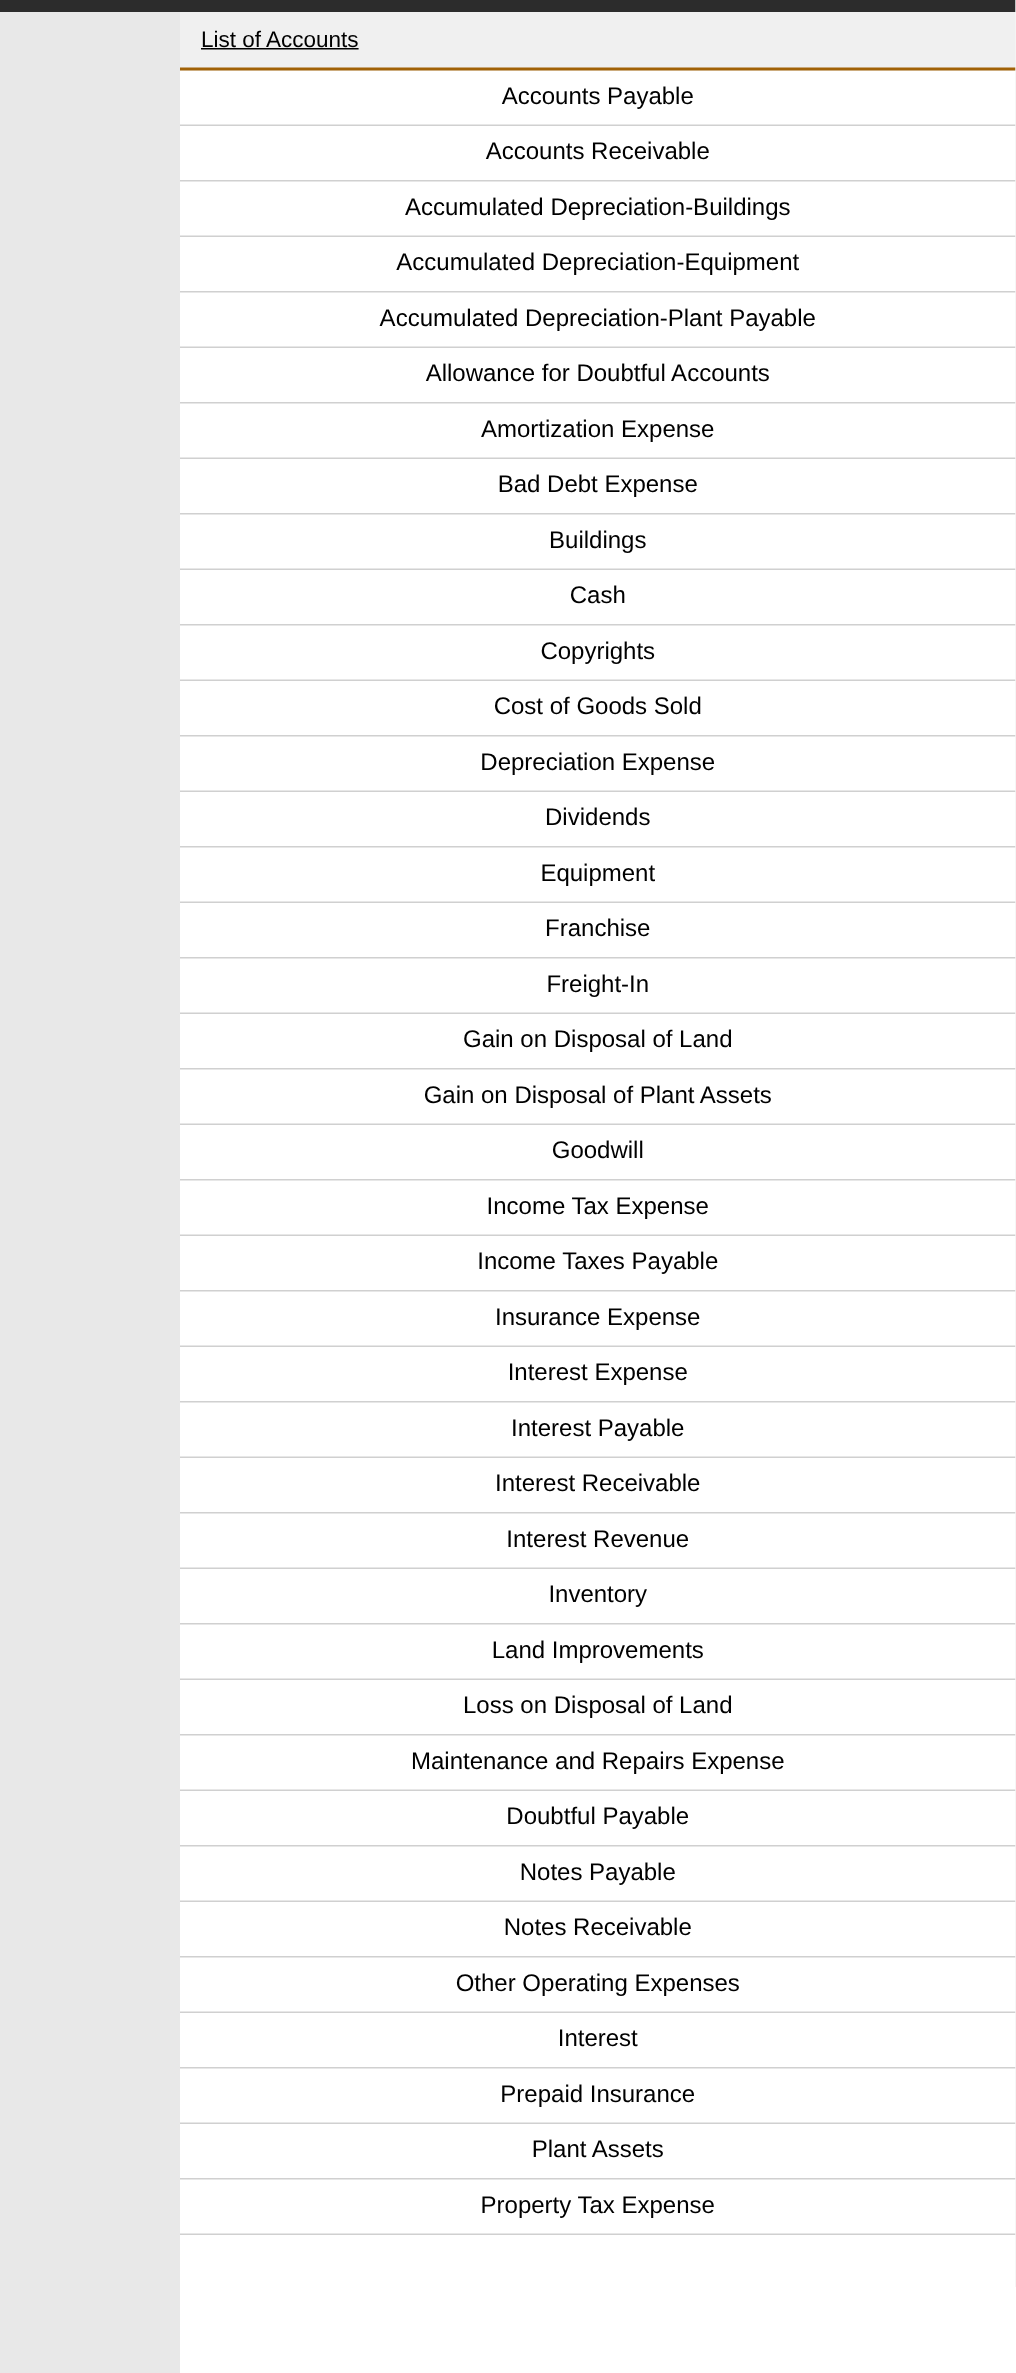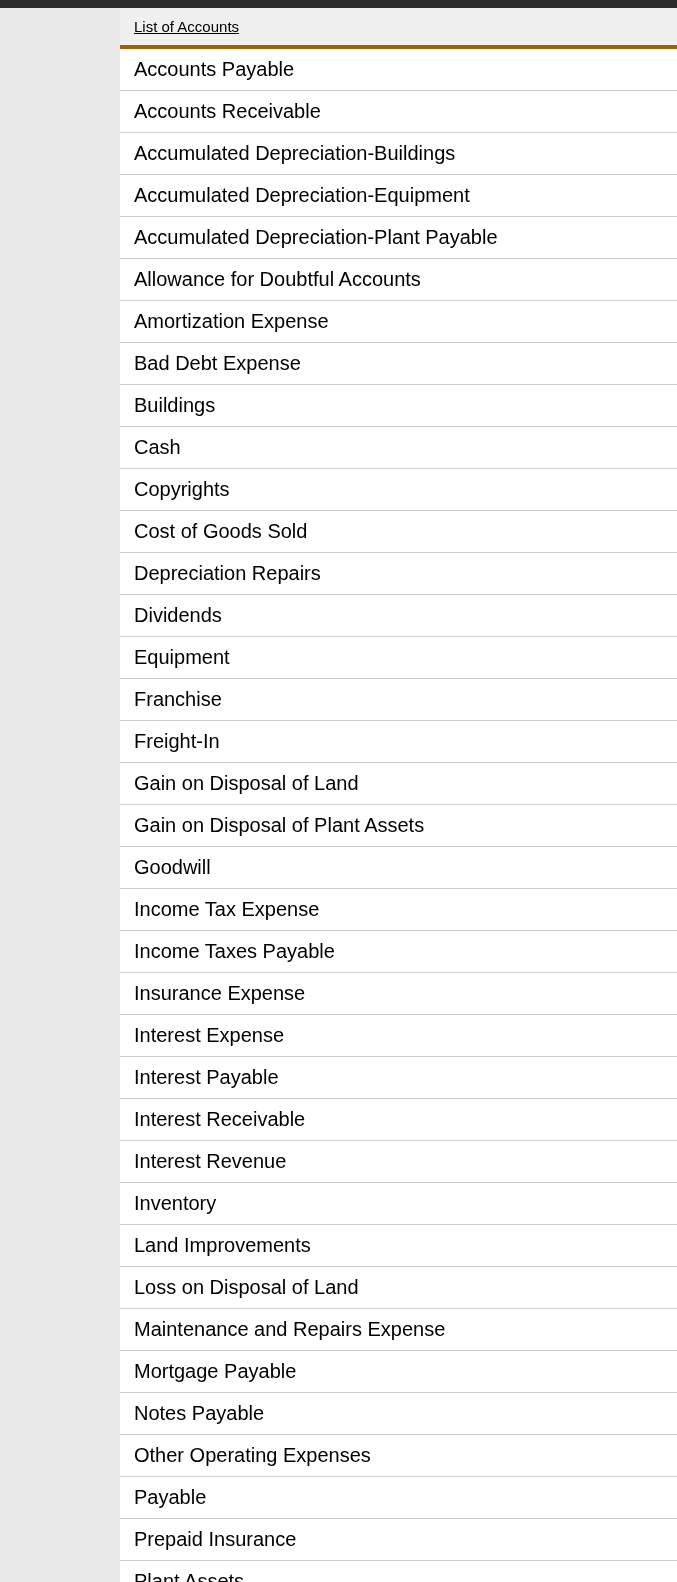--- a/index.html
+++ b/index.html
@@ -22,37 +22,38 @@
 
     .container {
       margin-left: 120px;
       background-color: #ffffff;
       min-height: 1582px;
     }
 
     .list-header {
       padding: 10px 14px;
       background-color: #f0f0f0;
-      border-bottom: 4px solid #a16207;
+      border-bottom: 2px solid #a16207;
     }
 
     .list-header span {
       font-size: 15px;
       font-weight: normal;
       text-decoration: underline;
       color: #000000;
     }
 
     .account-item {
       display: block;
       padding: 9px 14px;
       border-bottom: 1px solid #d0d0d0;
       color: #000000;
-      font-size: 20px;
+      font-size: 16px;
       cursor: pointer;
+      text-align: center;
     }
   </style>
 </head>
 <body>
 
 <div class="top-bar"></div>
 
 <div class="container">
   <div class="list-header">
     <span>List of Accounts</span>
@@ -63,40 +64,41 @@
       <div class="account-item">Accumulated Depreciation-Buildings</div>
       <div class="account-item">Accumulated Depreciation-Equipment</div>
       <div class="account-item">Accumulated Depreciation-Plant Payable</div>
       <div class="account-item">Allowance for Doubtful Accounts</div>
       <div class="account-item">Amortization Expense</div>
       <div class="account-item">Bad Debt Expense</div>
       <div class="account-item">Buildings</div>
       <div class="account-item">Cash</div>
       <div class="account-item">Copyrights</div>
       <div class="account-item">Cost of Goods Sold</div>
-      <div class="account-item">Depreciation Repairs</div>
+      <div class="account-item">Depreciation Expense</div>
       <div class="account-item">Dividends</div>
       <div class="account-item">Equipment</div>
       <div class="account-item">Franchise</div>
       <div class="account-item">Freight-In</div>
       <div class="account-item">Gain on Disposal of Land</div>
       <div class="account-item">Gain on Disposal of Plant Assets</div>
       <div class="account-item">Goodwill</div>
       <div class="account-item">Income Tax Expense</div>
       <div class="account-item">Income Taxes Payable</div>
       <div class="account-item">Insurance Expense</div>
       <div class="account-item">Interest Expense</div>
       <div class="account-item">Interest Payable</div>
       <div class="account-item">Interest Receivable</div>
       <div class="account-item">Interest Revenue</div>
       <div class="account-item">Inventory</div>
       <div class="account-item">Land Improvements</div>
       <div class="account-item">Loss on Disposal of Land</div>
       <div class="account-item">Maintenance and Repairs Expense</div>
-      <div class="account-item">Mortgage Payable</div>
+      <div class="account-item">Doubtful Payable</div>
       <div class="account-item">Notes Payable</div>
+      <div class="account-item">Notes Receivable</div>
       <div class="account-item">Other Operating Expenses</div>
-      <div class="account-item">Payable</div>
+      <div class="account-item">Interest</div>
       <div class="account-item">Prepaid Insurance</div>
       <div class="account-item">Plant Assets</div>
       <div class="account-item">Property Tax Expense</div>
     </div>
 </div>
 
 </body></html>

